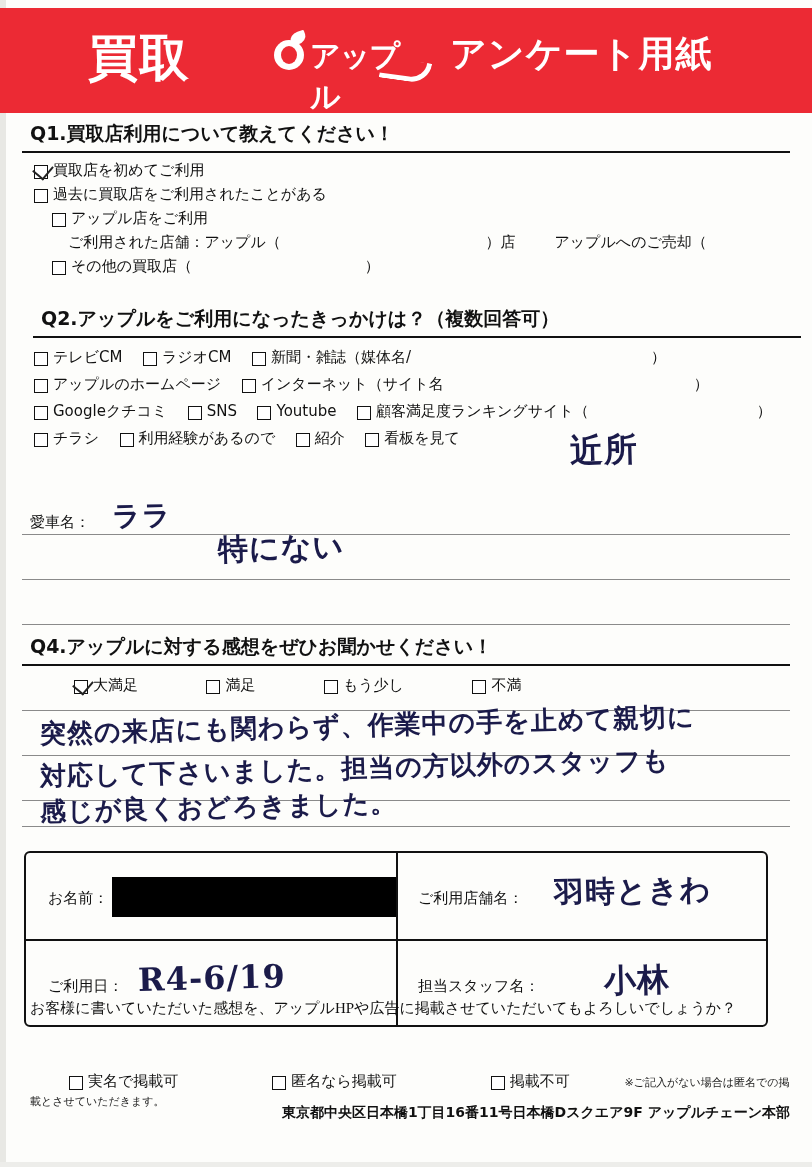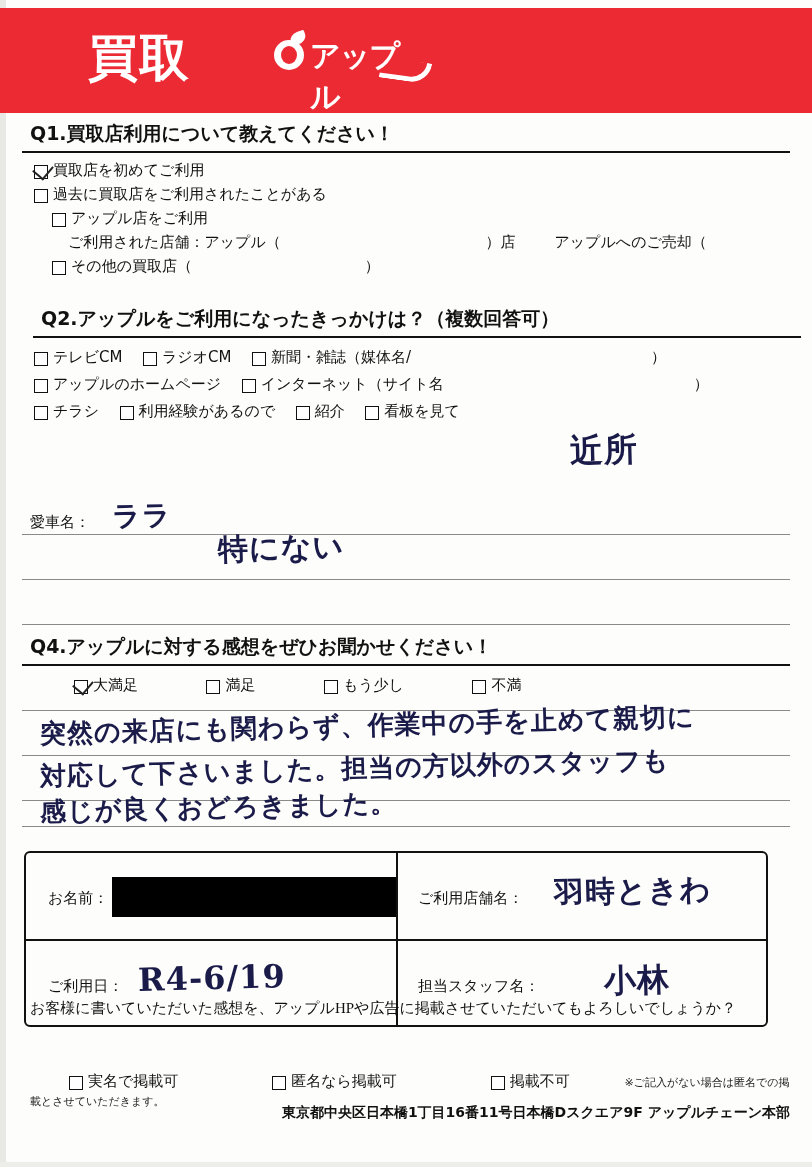--- a/index.html
+++ b/index.html
@@ -311,20 +311,21 @@
 
   <div class="banner">
     <div class="banner-inner">
       <div class="kaitori">買取</div>
       <div class="logo-apple">
         <div class="apple-ball"></div>
         <div class="leaf"></div>
         <div class="logo-text">アップル</div>
         <div class="logo-swoosh"></div>
       </div>
+      <div class="enquete">アンケート用紙</div>
       <div class="thanks">この度は当店をご利用いただきありがとうございます！</div>
     </div>
   </div>
 
   <div id="q1-block">
     <div class="qtitle">Q1.買取店利用について教えてください！</div>
     <div class="rule"></div>
     <div id="q1-opts">
       <span class="opt">
         <span class="box checked"></span><span>買取店を初めてご利用</span>
@@ -355,20 +356,26 @@
       <div class="row">
         <span class="opt"><span class="box"></span><span>テレビCM</span></span>
         <span class="opt"><span class="box"></span><span>ラジオCM</span></span>
         <span class="opt"><span class="box"></span><span>新聞・雑誌（媒体名/</span><span style="display:inline-block;width:240px"></span><span>）</span></span>
       </div>
       <div class="row">
         <span class="opt"><span class="box"></span><span>アップルのホームページ</span></span>
         <span class="opt"><span class="box"></span><span>インターネット（サイト名</span><span style="display:inline-block;width:250px"></span><span>）</span></span>
       </div>
       <div class="row">
+        <span class="opt"><span class="box"></span><span>Googleクチコミ</span></span>
+        <span class="opt"><span class="box"></span><span>SNS</span></span>
+        <span class="opt"><span class="box"></span><span>Youtube</span></span>
+        <span class="opt"><span class="box"></span><span>顧客満足度ランキングサイト（</span><span style="display:inline-block;width:168px"></span><span>）</span></span>
+      </div>
+      <div class="row">
         <span class="opt"><span class="box"></span><span>チラシ</span></span>
         <span class="opt"><span class="box"></span><span>利用経験があるので</span></span>
         <span class="opt"><span class="box"></span><span>紹介</span></span>
         <span class="opt"><span class="box"></span><span>看板を見て</span></span>
       </div>
     </div>
   </div>
 
   <div class="hand hw-kinjo">近所</div>
 

